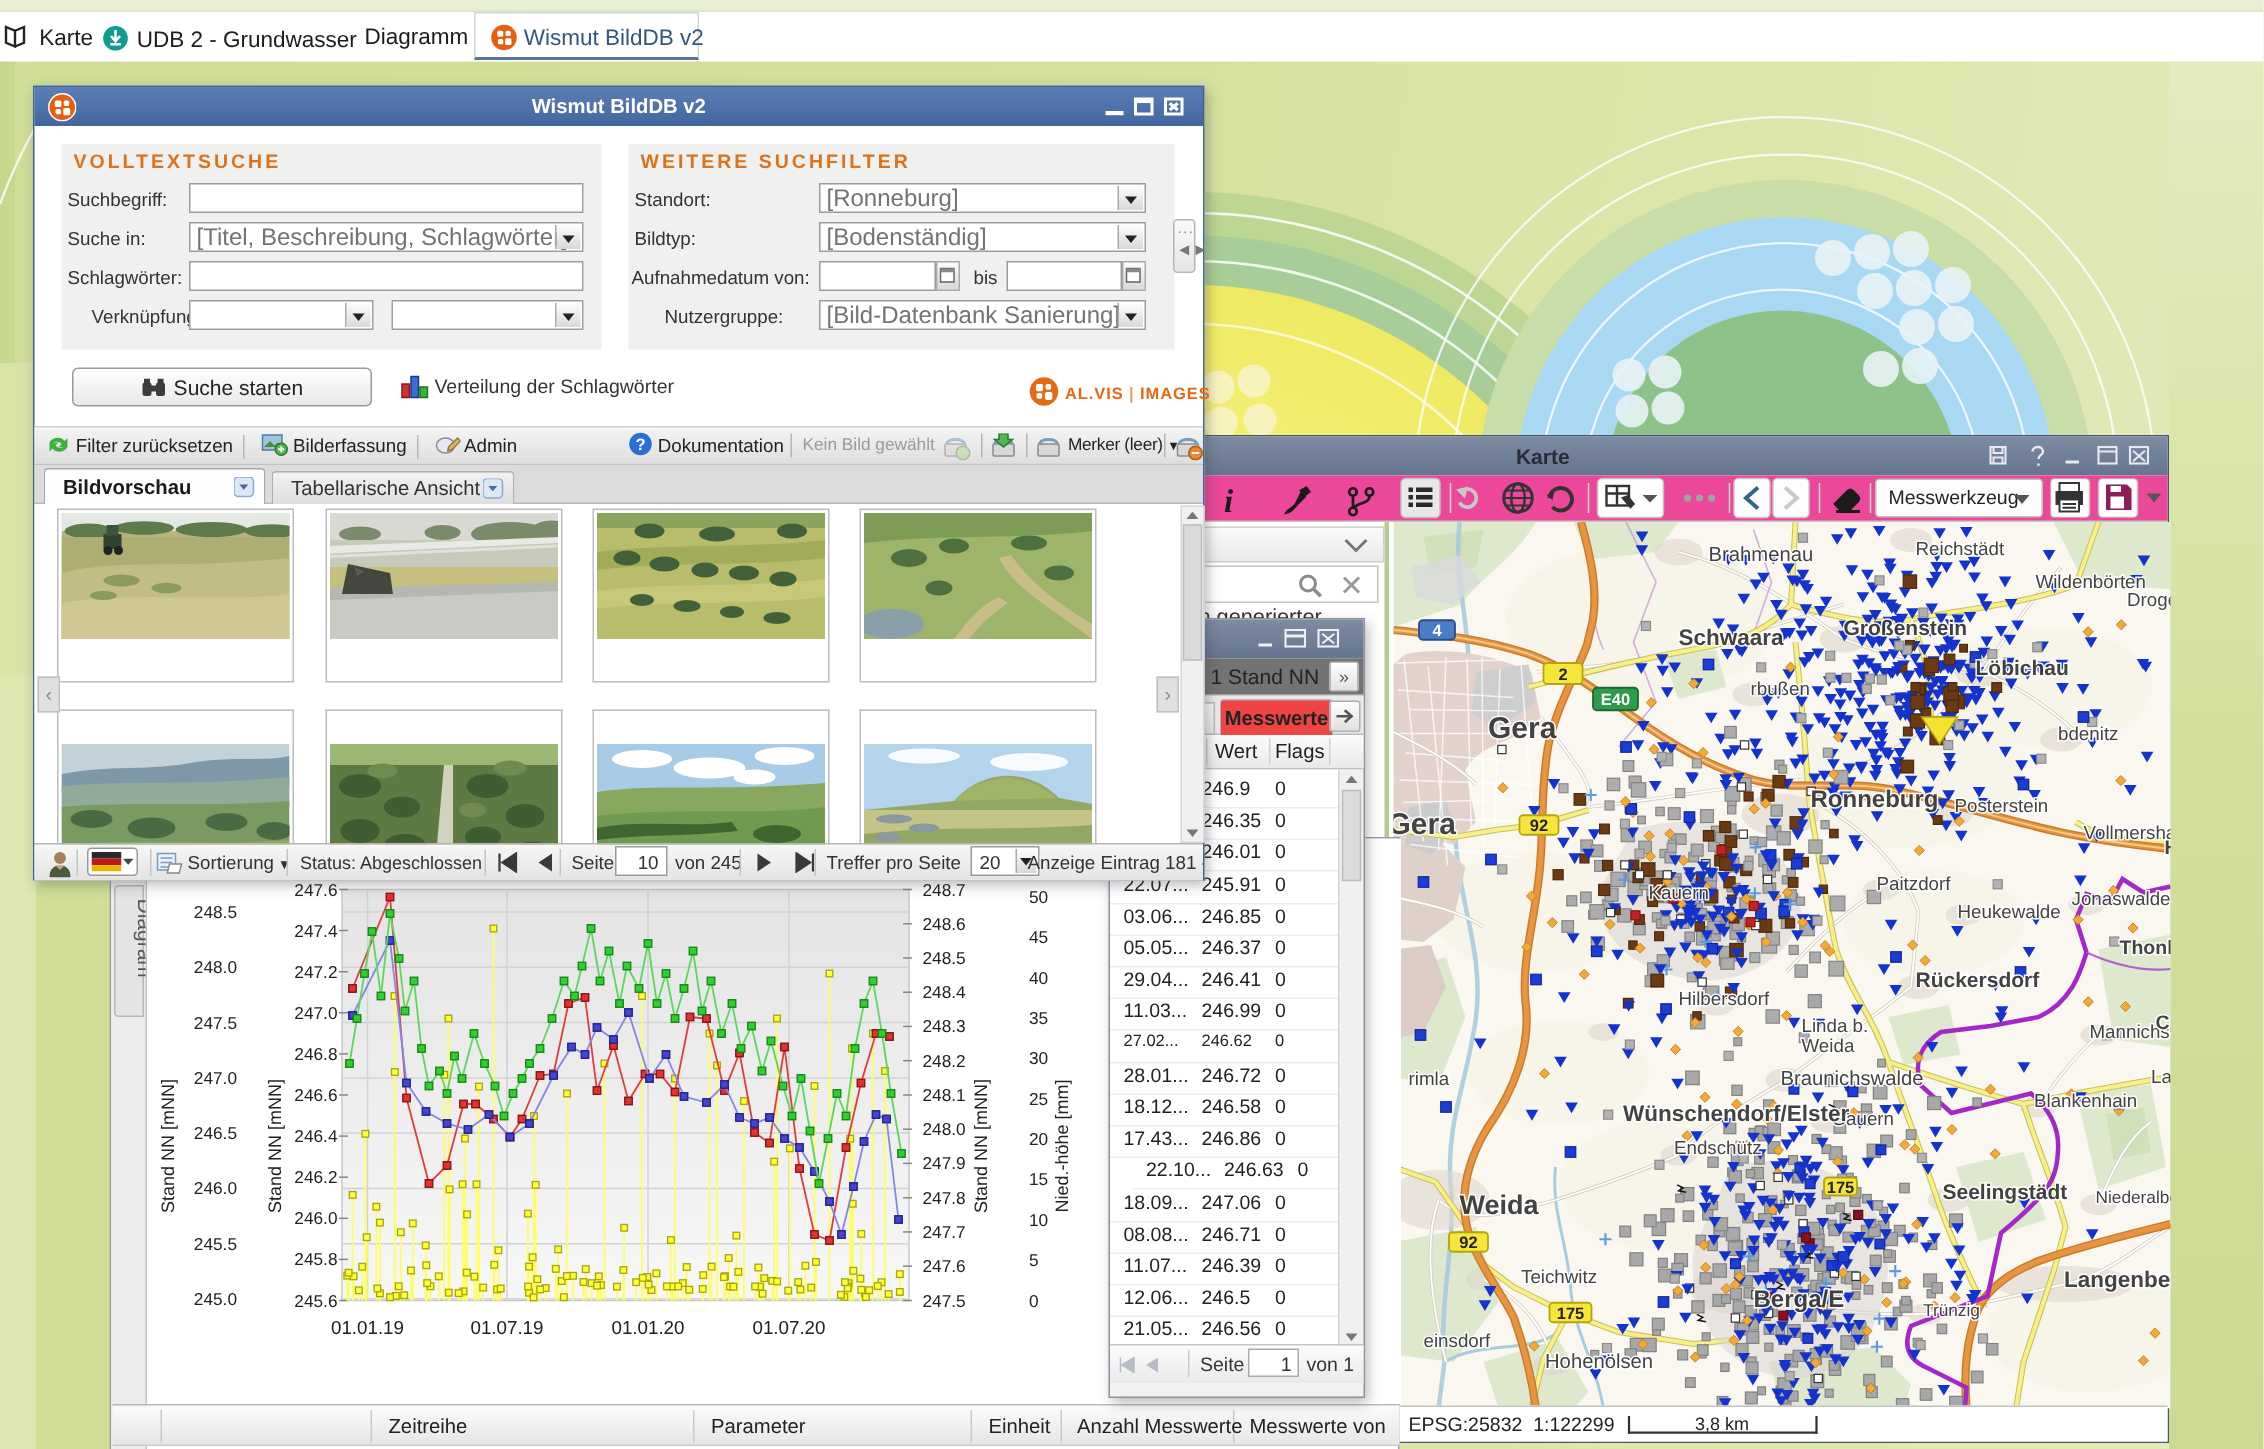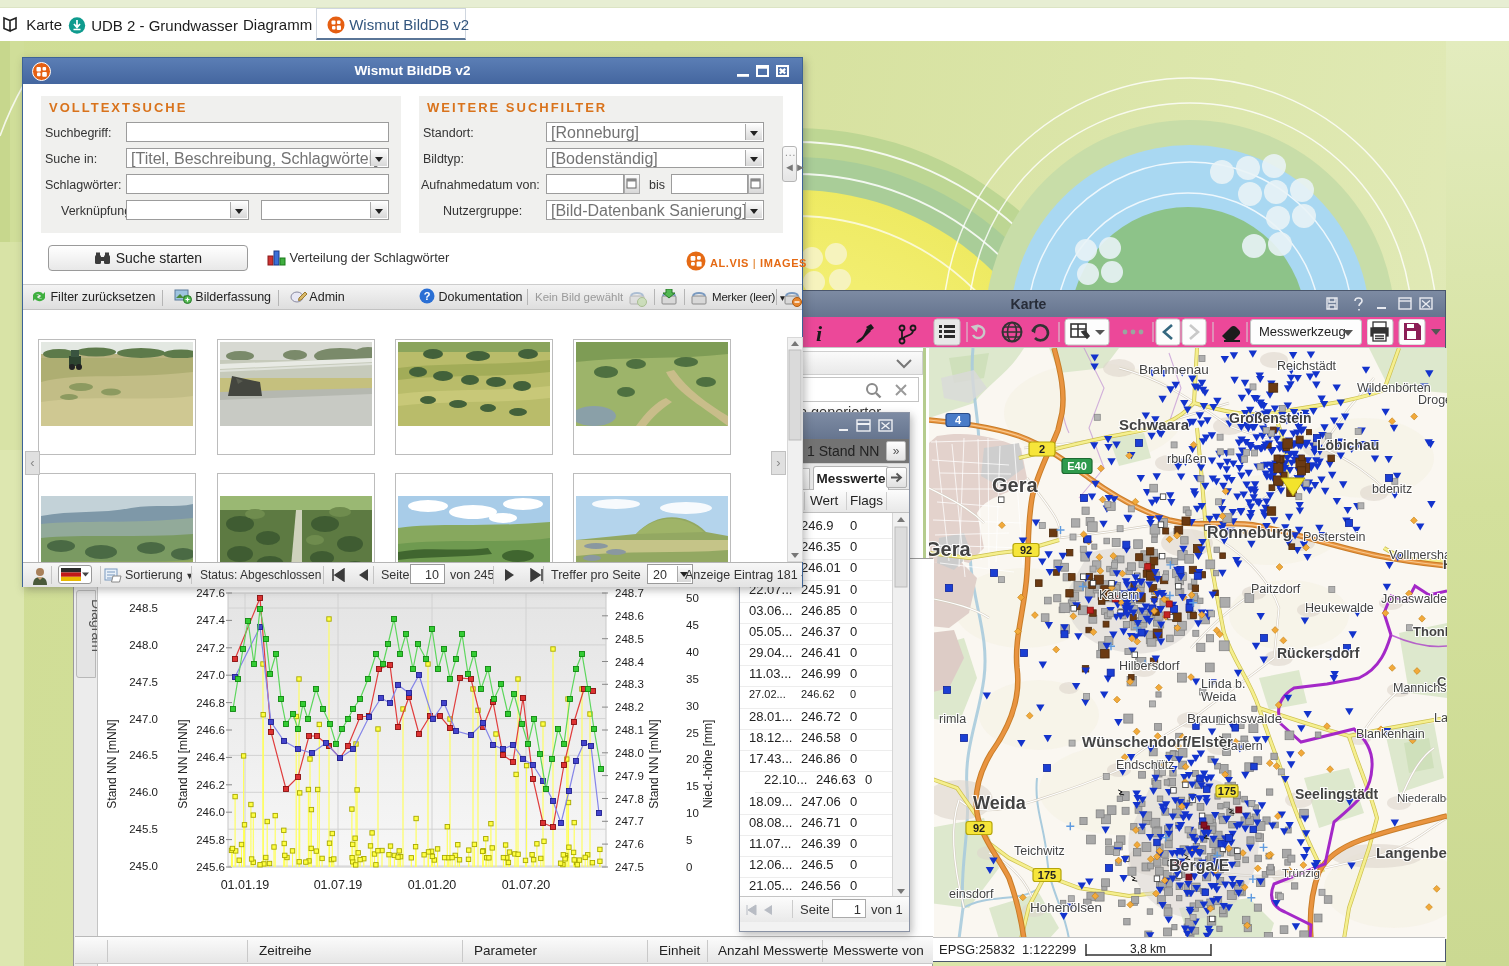--- a/index.html
+++ b/index.html
@@ -2311,21 +2311,21 @@
       <rect x="42" y="1" width="13" height="11"></rect>
           <path d="M44.5 3.5 l8 6.5 M52.5 3.5 l-8 6.5"></path>
      </g>
    </svg>
  </div>
  <div class="abs" style="left:0;top:26px;width:100%;height:25px;background:#737373;border-bottom:1px solid #d0d0d0;font-size:14px;color:#222;line-height:25px;padding-left:67px;">1 Stand NN
    <div class="abs" style="right:3px;top:2px;width:20px;height:20px;background:linear-gradient(#fefefe,#e2e2e2);border:1px solid #b8b8b8;border-radius:2px;text-align:center;line-height:18px;color:#555;font-size:12px;">»</div>
  </div>
  <div class="abs" style="left:0;top:51px;width:100%;height:26px;background:#e9e9e9;border-bottom:1px solid #bbb;">
    <div class="abs" style="left:46px;top:4px;width:24px;height:22px;background:linear-gradient(#fcfcfc,#e8e8e8);border:1px solid #bbb;border-radius:3px 0 0 0;"></div>
-   <div class="abs" style="left:73px;top:2px;width:76px;height:24px;background:#ffffff;border:1px solid #b5b5b5;border-bottom:none;border-radius:3px 3px 0 0;font-size:13.5px;font-weight:bold;color:#222;text-align:center;line-height:24px;">Messwerte</div>
+   <div class="abs" style="left:73px;top:2px;width:76px;height:24px;background:#ef4444;border:1px solid #b5b5b5;border-bottom:none;border-radius:3px 3px 0 0;font-size:13.5px;font-weight:bold;color:#222;text-align:center;line-height:24px;">Messwerte</div>
    <div class="abs" style="right:2px;top:3px;width:21px;height:21px;background:linear-gradient(#fefefe,#e0e0e0);border:1px solid #b0b0b0;border-radius:2px;">
      <svg width="19" height="19">
           <path d="M4 9.5 h9 M9.5 5.5 l4.5 4 -4.5 4" stroke="#555" stroke-width="1.8" fill="none"></path>
         </svg>
    </div>
  </div>
  <div class="abs" style="left:0;top:77px;width:100%;height:23px;background:linear-gradient(#fcfcfc,#e8e8e8);border-bottom:1px solid #c0c0c0;font-size:13.5px;color:#222;">
    <span style="position:absolute;left:70px;top:3px;">Wert</span>
       <span style="position:absolute;left:110px;top:3px;">Flags</span>
    <div class="abs" style="left:64px;top:2px;width:1px;height:18px;background:#cfcfcf"></div>
@@ -2591,20 +2591,34 @@
   <svg class="abs" style="left:760px;top:4px" width="22" height="18">
     <g>
           <rect x="2" y="7" width="14" height="8" rx="1" fill="#d8d8d8" stroke="#8a8a8a"></rect>
           <path d="M3 7 c1-4 11-4 12 0" fill="none" stroke="#7a9ac0" stroke-width="2"></path>
           <circle cx="14" cy="13" r="4.5" fill="#e88830" stroke="#b05a10"></circle>
           <path d="M11.5 13 h5" stroke="#fff" stroke-width="1.4"></path>
         </g>
   </svg>
  </div>
 
+ <div class="abs" style="left:0;top:252px;width:100%;height:26px;background:#dcdcdc;border-bottom:1px solid #b9b9b9;">
+  <div class="abs" style="left:6px;top:2px;width:148px;height:24px;background:#fdfdfd;border:1px solid #a8a8a8;border-bottom:none;border-radius:3px 3px 0 0;font-size:13.5px;font-weight:bold;color:#1a1a1a;padding:4px 0 0 12px;">Bildvorschau
+    <svg class="abs" style="right:6px;top:5px" width="14" height="14">
+          <rect width="13" height="13" rx="3" fill="#dce8f8" stroke="#8aaad0"></rect>
+          <path d="M3.5 5 l3 3.5 3-3.5z" fill="#4a6a9a"></path>
+        </svg>
+  </div>
+  <div class="abs" style="left:158px;top:4px;width:162px;height:22px;background:linear-gradient(#f2f2f2,#dedede);border:1px solid #b0b0b0;border-bottom:none;border-radius:3px 3px 0 0;font-size:13.5px;color:#333;padding:3px 0 0 12px;">Tabellarische Ansicht
+    <svg class="abs" style="right:6px;top:4px" width="14" height="14">
+          <rect width="13" height="13" rx="3" fill="#dce8f8" stroke="#8aaad0"></rect>
+          <path d="M3.5 5 l3 3.5 3-3.5z" fill="#4a6a9a"></path>
+        </svg>
+  </div>
+ </div>
 <div class="abs" style="left:0;top:278px;width:100%;height:226px;background:#fff;"></div>
     <div class="abs" style="left:15px;top:281px;width:158px;height:116px;background:#fff;border:1px solid #bcbcbc;">
       <svg class="abs" style="left:2px;top:2px" width="152" height="84">
         <rect width="152" height="84" fill="#b9b380"></rect>
         <rect width="152" height="12" fill="#e3e8e2"></rect>
         <g fill="#5d7a4a">
           <ellipse cx="18" cy="12" rx="16" ry="5"></ellipse>
           <ellipse cx="55" cy="10" rx="20" ry="4.5"></ellipse>
           <ellipse cx="100" cy="11" rx="24" ry="5"></ellipse>
           <ellipse cx="140" cy="12" rx="18" ry="4.5"></ellipse>

